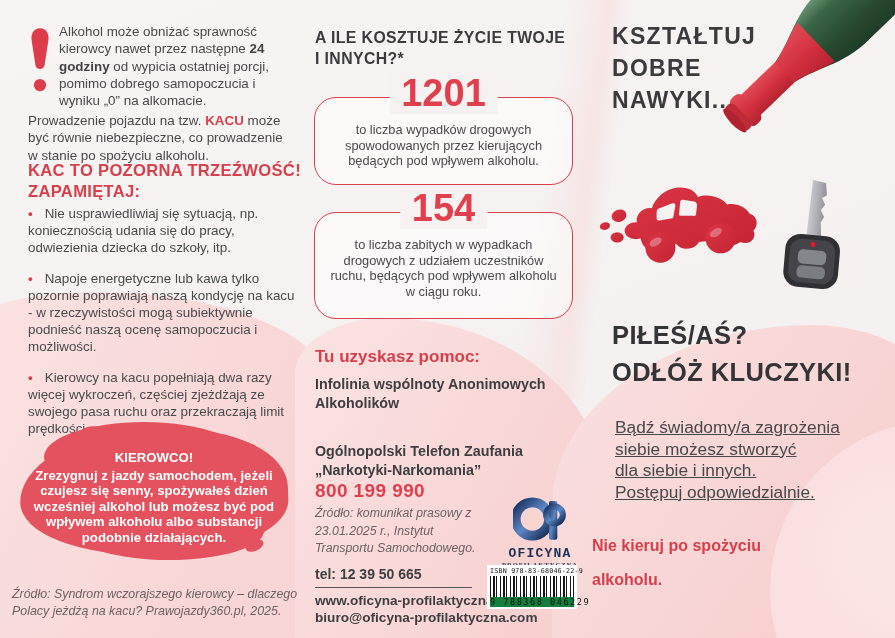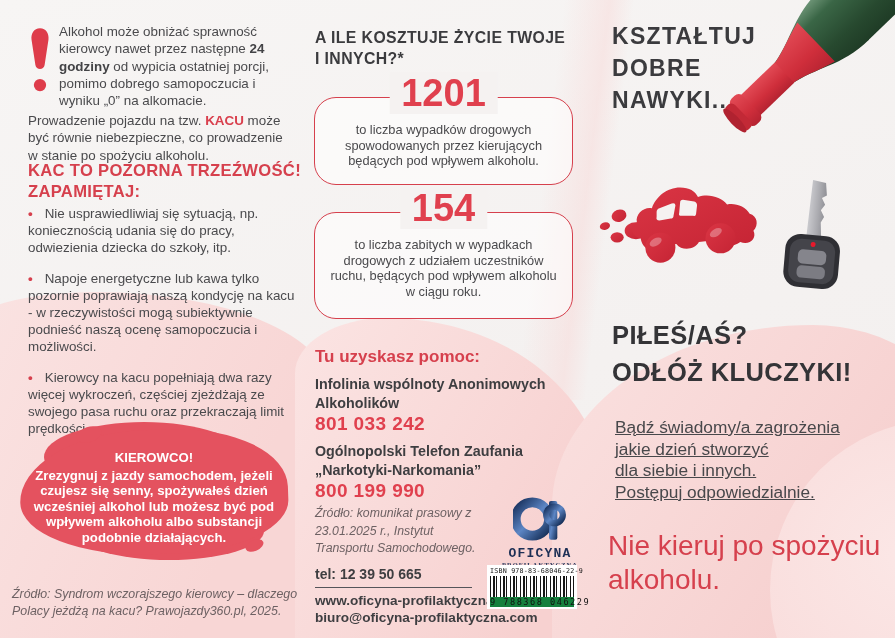--- a/index.html
+++ b/index.html
@@ -81,22 +81,22 @@
     background:repeating-linear-gradient(90deg,#161616 0 1px, #fff 1px 3px, #161616 3px 5px, #fff 5px 6px, #161616 6px 7px, #fff 7px 10px); }
   .barcode-ean { font-family:"DejaVu Sans Mono", monospace; font-size:8.6px; letter-spacing:1.5px; color:#111; background:#15803d; margin-top:-3px; white-space:nowrap; }
 
   
   .headline { position:absolute; left:612px; top:20px; color:#3b3b3e; font-weight:bold;
     font-size:23px; line-height:32px; letter-spacing:1.3px; }
   .cta { position:absolute; left:612px; top:317px; color:#343437; font-weight:bold;
     font-size:25.5px; line-height:37px; letter-spacing:.4px; }
   .right-body { position:absolute; left:615px; top:417px; color:#48484b;
     font-size:17.3px; line-height:21.6px;text-decoration:underline; }
-  .warning { position:absolute; left:608px; top:529px; color:#d6404d; font-weight:normal;
-    font-size:28px; line-height:34px; }
+  .warning { position:absolute; left:592px; top:529px; color:#d6404d; font-weight:bold;
+    font-size:16px; line-height:34px; }
   .bottle { position:absolute; left:782px; top:-153px; width:120px; height:340px; transform:rotate(46deg); }
   .car { position:absolute; left:596px; top:180px; }
   .key { position:absolute; left:779px; top:176px; }
 </style>
 </head>
 <body>
 
 <div class="page">
 
   <div class="wash wash-left"></div>
@@ -150,21 +150,20 @@
     <div class="stat-number">1201</div>
     <div class="stat-caption">to liczba wypadków drogowych spowodowanych przez kierujących będących pod wpływem alkoholu.</div>
   </div>
   <div class="stat-box stat-box2">
     <div class="stat-number">154</div>
     <div class="stat-caption">to liczba zabitych w wypadkach drogowych z udziałem uczestników ruchu, będących pod wpływem alkoholu w ciągu roku.</div>
   </div>
 
   <div class="help-heading">Tu uzyskasz pomoc:</div>
   <div class="help-label help-label1">Infolinia wspólnoty Anonimowych Alkoholików</div>
-  <div class="help-phone help-phone1">801 033 242</div>
   <div class="help-label help-label2">Ogólnopolski Telefon Zaufania „Narkotyki-Narkomania”</div>
   <div class="help-phone help-phone2">800 199 990</div>
 
   <div class="mid-source">Źródło: komunikat prasowy z 23.01.2025 r., Instytut Transportu Samochodowego.</div>
 
   <div class="contact-tel">tel: 12 39 50 665</div>
   <div class="contact-rule"></div>
   <div class="contact-web">www.oficyna-profilaktyczna.com</div>
   <div class="contact-email">biuro@oficyna-profilaktyczna.com</div>
 
@@ -268,21 +267,21 @@
     </svg>
   </div>
 
   <div class="cta">
     <div>PIŁEŚ/AŚ?</div>
     <div>ODŁÓŻ KLUCZYKI!</div>
   </div>
 
   <div class="right-body">
     <div>Bądź świadomy/a zagrożenia</div>
-    <div>jakie dzień stworzyć</div>
+    <div>siebie możesz stworzyć</div>
     <div>dla siebie i innych.</div>
     <div>Postępuj odpowiedzialnie.</div>
   </div>
 
   <div class="warning">
     <div>Nie kieruj po spożyciu</div>
     <div>alkoholu.</div>
   </div>
 
 </div>

